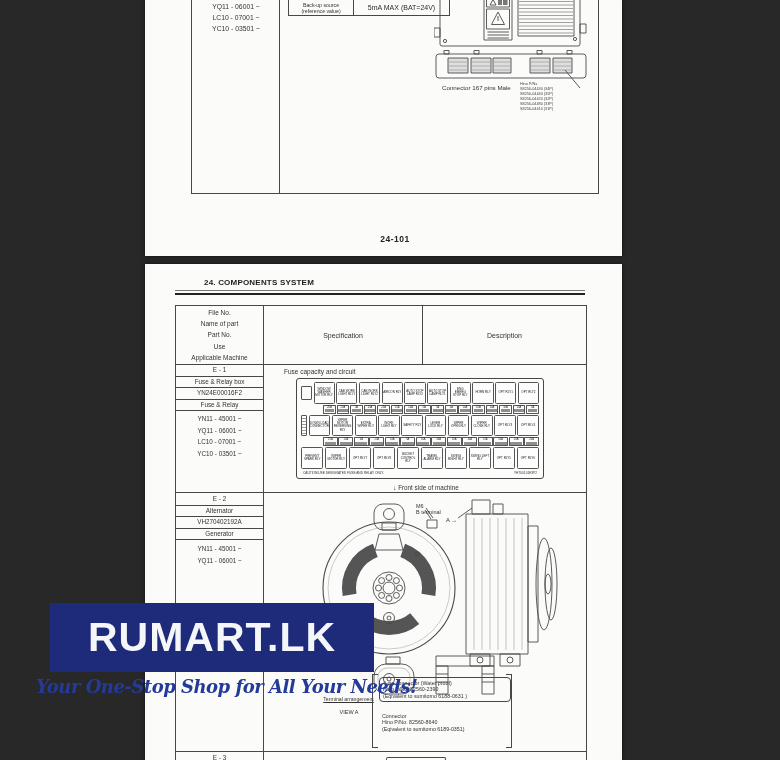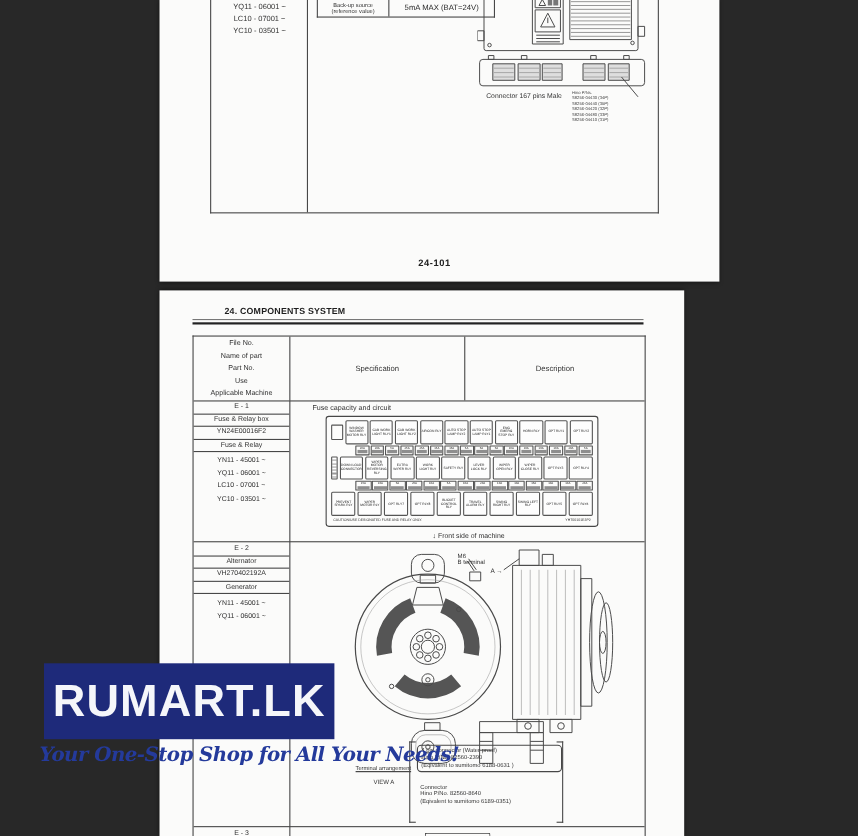--- a/index.html
+++ b/index.html
@@ -67,33 +67,33 @@
   .bracket-l{position:absolute;left:0;top:0;bottom:0;width:5px;
     border-left:1px solid #474747;border-top:1px solid #474747;border-bottom:1px solid #474747;}
   .bracket-r{position:absolute;right:0;top:0;bottom:0;width:5px;
     border-right:1px solid #474747;border-top:1px solid #474747;border-bottom:1px solid #474747;}
   .note-box1{position:absolute;left:7px;top:3px;width:124px;border:1px solid #474747;border-radius:4px;
     padding:1.5px 3px;font-size:5.3px;line-height:6.6px;color:#333;}
   .note-box2{position:absolute;left:7px;top:37px;width:124px;padding:1.5px 3px;font-size:5.3px;line-height:6.6px;color:#333;}
   .e3-stub{position:absolute;left:210px;top:451px;width:58px;height:5px;
     border-top:1px solid #474747;border-left:1px solid #474747;border-right:1px solid #474747;border-radius:2px 2px 0 0;}
   
-  .logo-box{position:absolute;left:40px;top:603px;width:264px;height:69px;display:flex;align-items:center;justify-content:center;z-index:20;}
+  .logo-box{position:absolute;left:50px;top:603px;width:324px;height:69px;display:flex;align-items:center;justify-content:center;z-index:20;}
   .logo-text{font-size:41px;font-weight:bold;letter-spacing:1px;}
   .tagline{position:absolute;left:36px;top:676px;width:330px;z-index:20;text-align:center;white-space:nowrap;
     font-family:"DejaVu Serif", serif;font-style:italic;font-weight:bold;font-size:18px;letter-spacing:-0.5px;}
   svg{display:block;}
   svg *{vector-effect:non-scaling-stroke;}
 </style>
 </head>
 <body style="background: rgb(40, 40, 40);">
 
 <div style="position:absolute;inset:0;">
 
-  <div class="page" id="page-top" style="background: rgb(251, 251, 250); padding-left: 32px;">
+  <div class="page" id="page-top" style="background: rgb(251, 251, 250);">
     <div class="tp-table">
       <div class="tp-coldiv"></div>
       <div class="tp-machines">
 
       <div>YQ11 - 06001 ~</div>
           <div>LC10 - 07001 ~</div>
           <div>YC10 - 03501 ~</div>
         </div>
       <div class="bk-row">
         <div class="bk-label">

